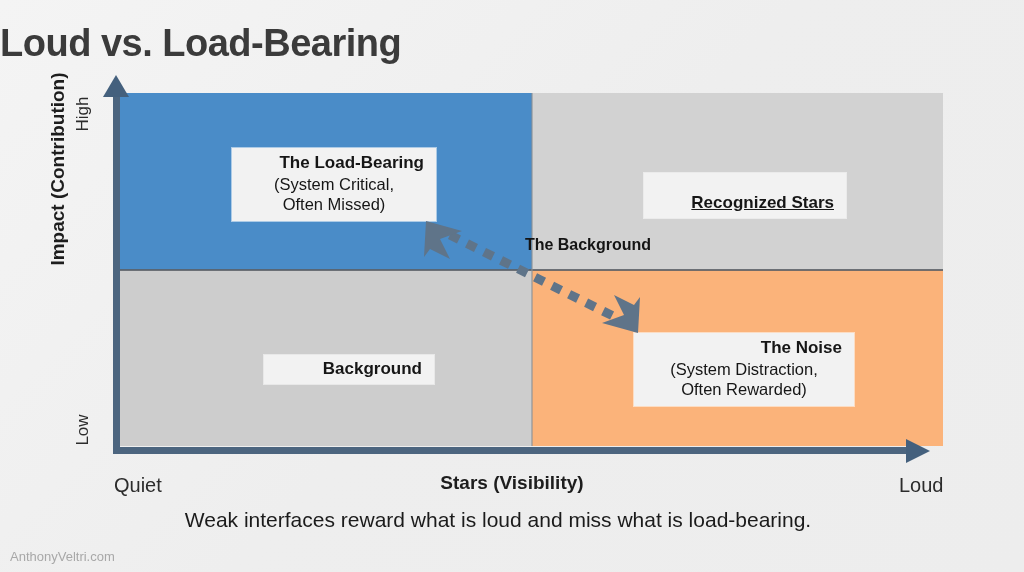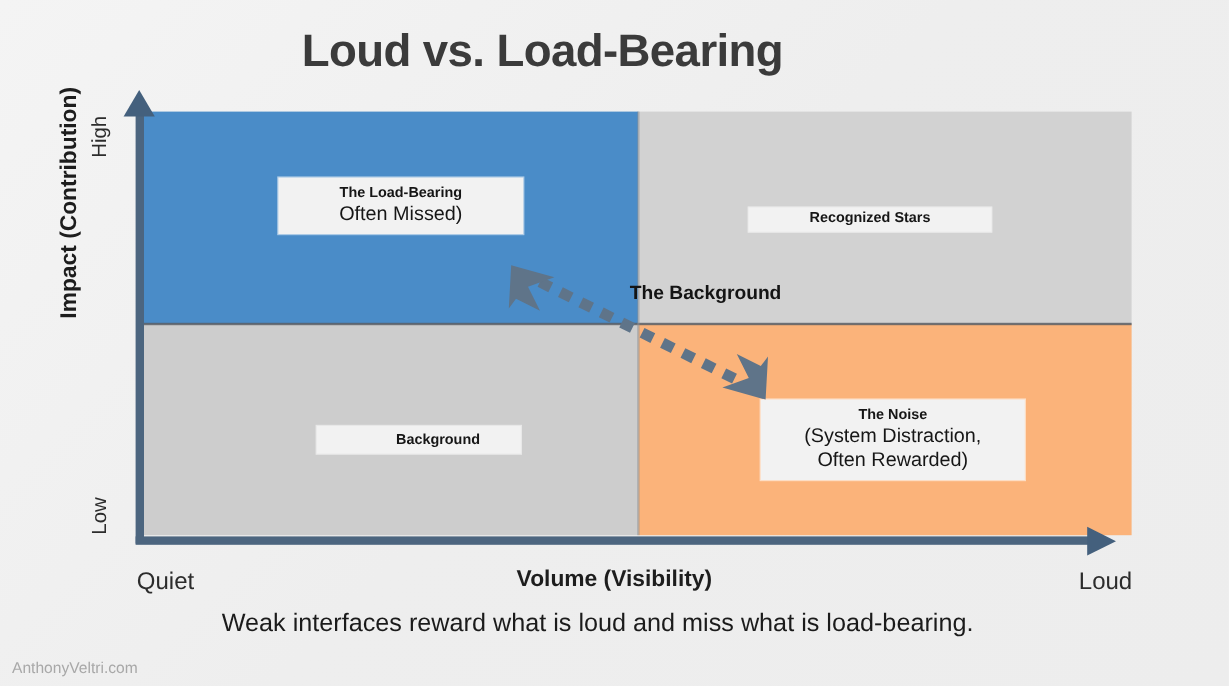--- a/index.html
+++ b/index.html
@@ -19,21 +19,20 @@
     inset: 0;
     background: linear-gradient(135deg, #f4f4f4 0%, #eeeeee 50%, #ededed 100%);
   }
 
   
   .title {
     position: absolute;
     top: 22px;
     left: 0;
     width: 904px;
-    text-align: center;
     font-size: 38px;
     font-weight: bold;
     color: #3b3b3b;
     letter-spacing: -0.5px;
     white-space: nowrap;
   }
 
   
   .plot {
     position: absolute;
@@ -153,25 +152,25 @@
   
   .qbox {
     position: absolute;
     background: #f2f2f2;
     padding: 5px 12px 7px 12px;
     text-align: center;
     color: #161616;
     line-height: 1.22;
     box-shadow: 0 0 0 1px rgba(255,255,255,.55);
   }
-  .qbox .t1 { font-size: 12px; font-weight: bold; display: block; }
+  .qbox .t1 { font-size: 17px; font-weight: bold; display: block; text-align: right; }
   .qbox .t2 { font-size: 16.5px; display: block; }
 
   .qbox.load   { left: 232px; top: 148px; width: 180px; }
-  .qbox.stars  { left: 624px; top: 173px; width: 178px; padding-top: 1px; padding-bottom: 4px; }
+  .qbox.stars  { left: 644px; top: 173px; width: 178px; padding-top: 20px; padding-bottom: 4px; text-decoration: underline; }
   .qbox.bg     { left: 264px; top: 355px; width: 114px; padding-top: 4px; padding-bottom: 4px; padding-left: 44px; }
   .qbox.noise  { left: 634px; top: 333px; width: 196px; }
 
   
   .eval-note {
     position: absolute;
     left: 508px;
     top: 235px;
     width: 160px;
     text-align: center;
@@ -229,26 +228,27 @@
 
   <div class="axis-y"></div>
   <div class="axis-y-head"></div>
   <div class="axis-x"></div>
   <div class="axis-x-head"></div>
 
   <div class="ylabel">Impact (Contribution)</div>
   <div class="ytick high">High</div>
   <div class="ytick low">Low</div>
 
-  <div class="xlabel">Volume (Visibility)</div>
+  <div class="xlabel">Stars (Visibility)</div>
   <div class="xtick quiet">Quiet</div>
   <div class="xtick loud">Loud</div>
 
   <div class="qbox load">
     <span class="t1">The Load-Bearing</span>
+    <span class="t2">(System Critical,</span>
     <span class="t2">Often Missed)</span>
   </div>
 
   <div class="qbox stars">
     <span class="t1">Recognized Stars</span>
   </div>
 
   <div class="qbox bg">
     <span class="t1">Background</span>
   </div>

